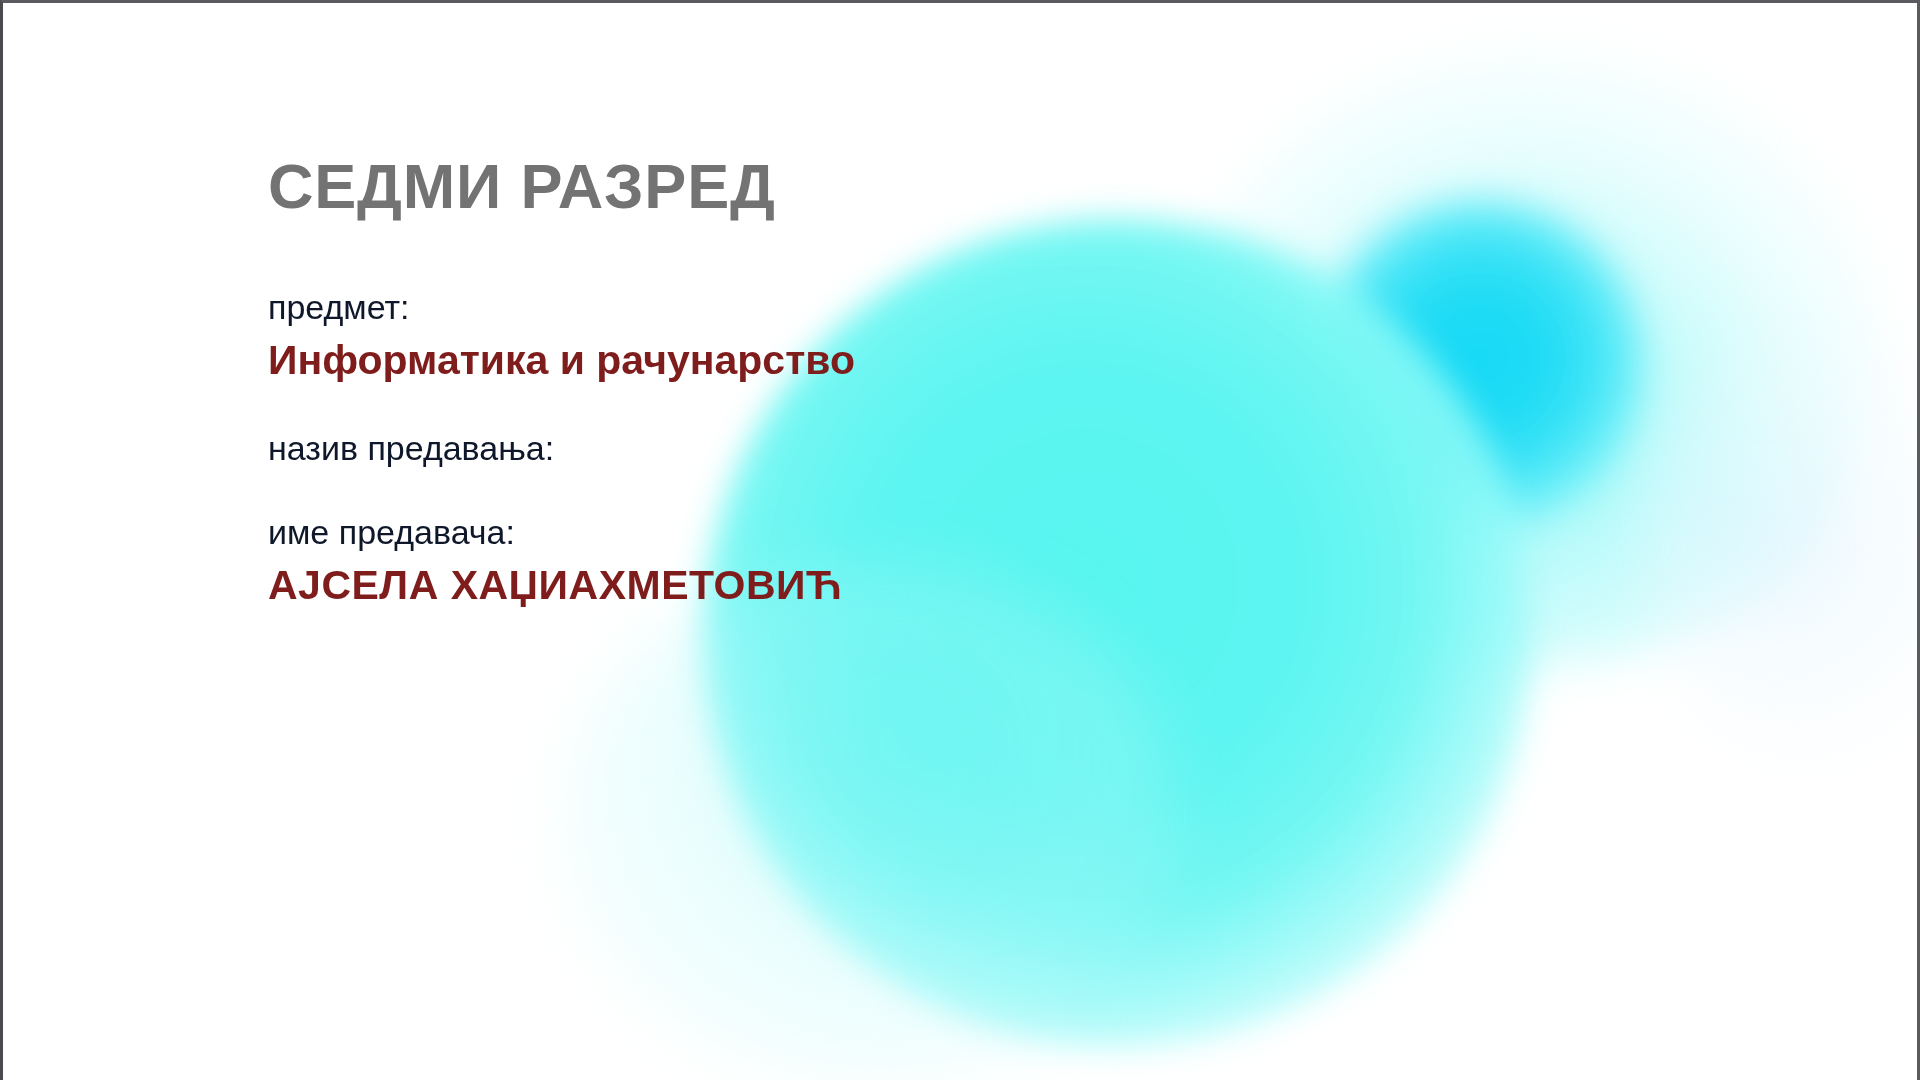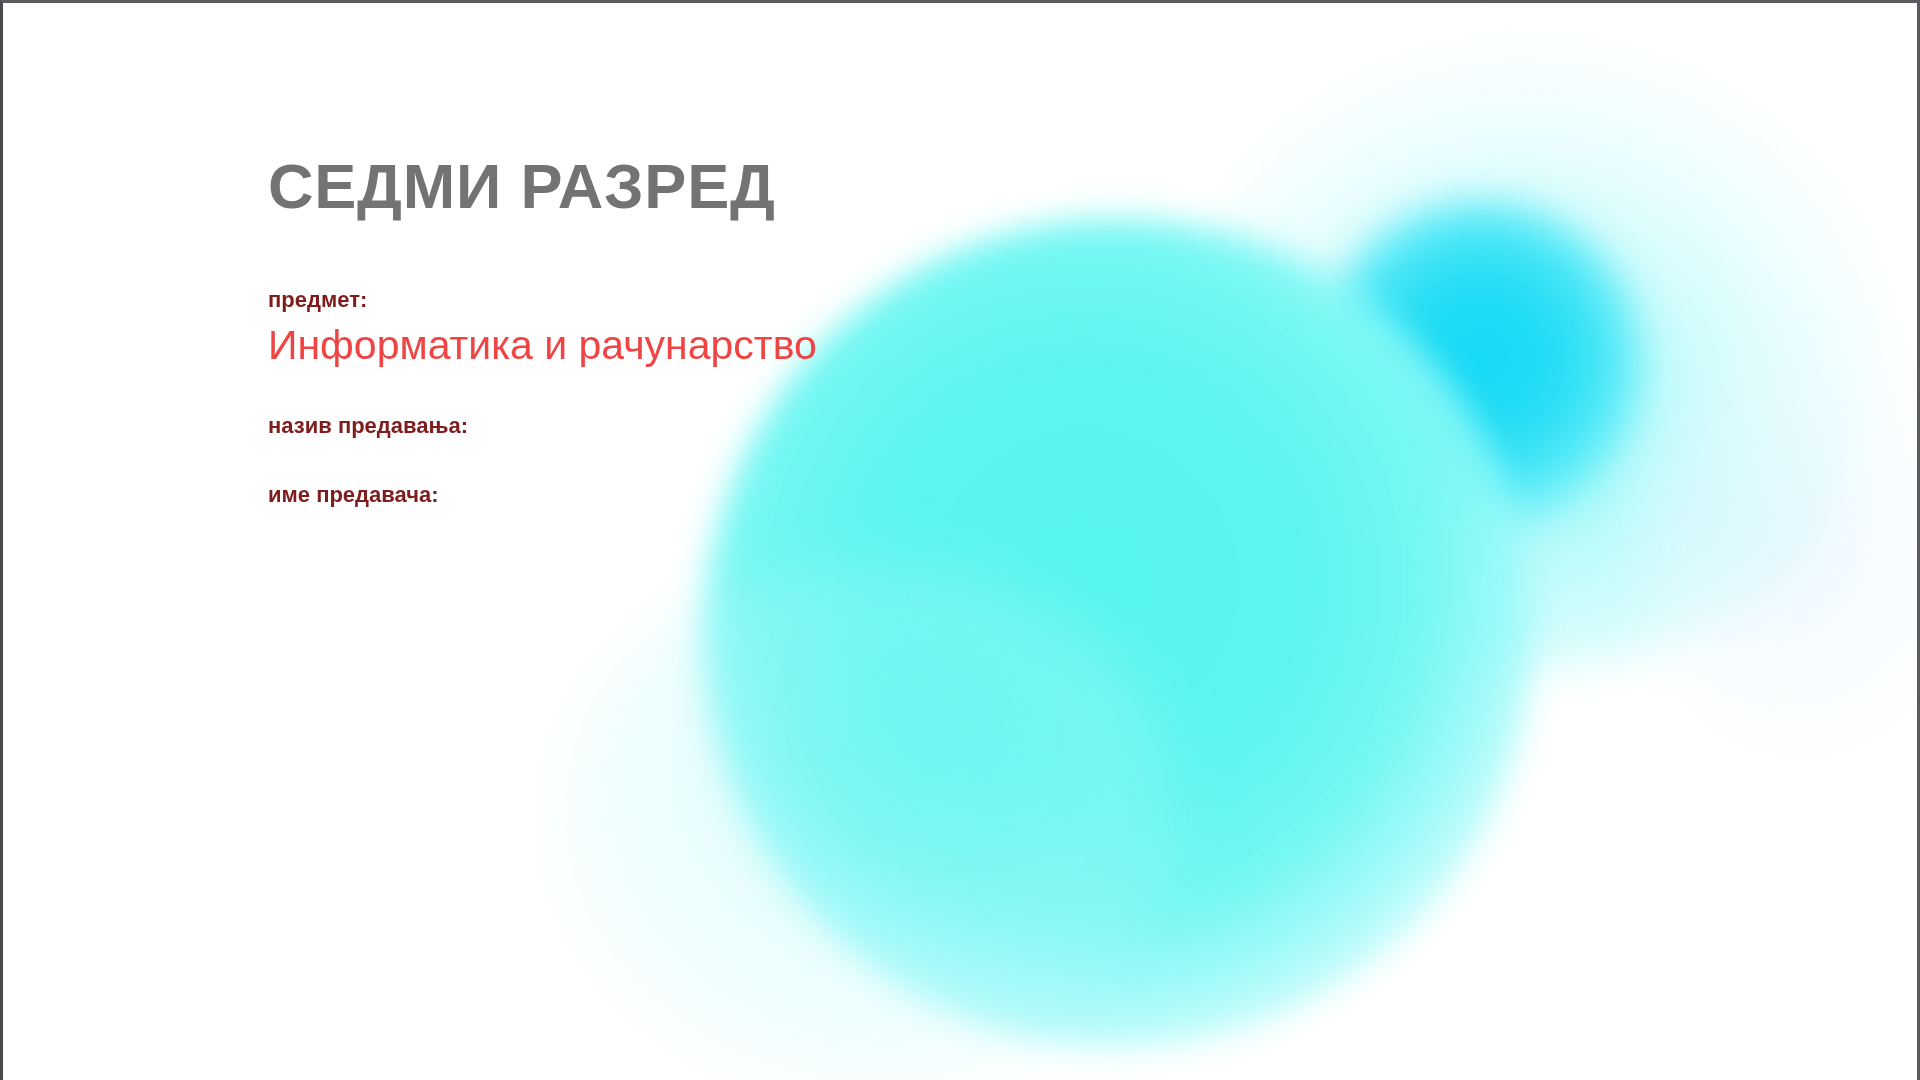--- a/index.html
+++ b/index.html
@@ -126,32 +126,32 @@
     white-space: nowrap;
   }
 
   .field {
     margin-bottom: 42px;
   }
   .field:last-child {
     margin-bottom: 16px;
   }
   .field-label {
-    font-size: 22px;
-    font-weight: bold;
+    font-size: 34px;
+    font-weight: normal;
     line-height: 1.25;
-    color: #7f1d1d;
+    color: #0f172a;
     margin: 0 0 7px 0;
     white-space: nowrap;
   }
   .field-value {
     font-size: 41px;
-    font-weight: normal;
+    font-weight: bold;
     line-height: 1.2;
-    color: #ef4444;
+    color: #7f1d1d;
     margin: 0;
     white-space: nowrap;
   }
   .field-value.upper {
     letter-spacing: 0.5px;
   }
 
   .gap-lg { }
 </style>
 </head>
@@ -175,16 +175,17 @@
       <div class="field-label">предмет:</div>
       <div class="field-value">Информатика и рачунарство</div>
     </div>
 
     <div class="field gap-lg">
       <div class="field-label">назив предавања:</div>
     </div>
 
     <div class="field">
       <div class="field-label">име предавача:</div>
+      <div class="field-value upper">АЈСЕЛА ХАЏИАХМЕТОВИЋ</div>
     </div>
 
   </div>
 </div>
 
 </body></html>

